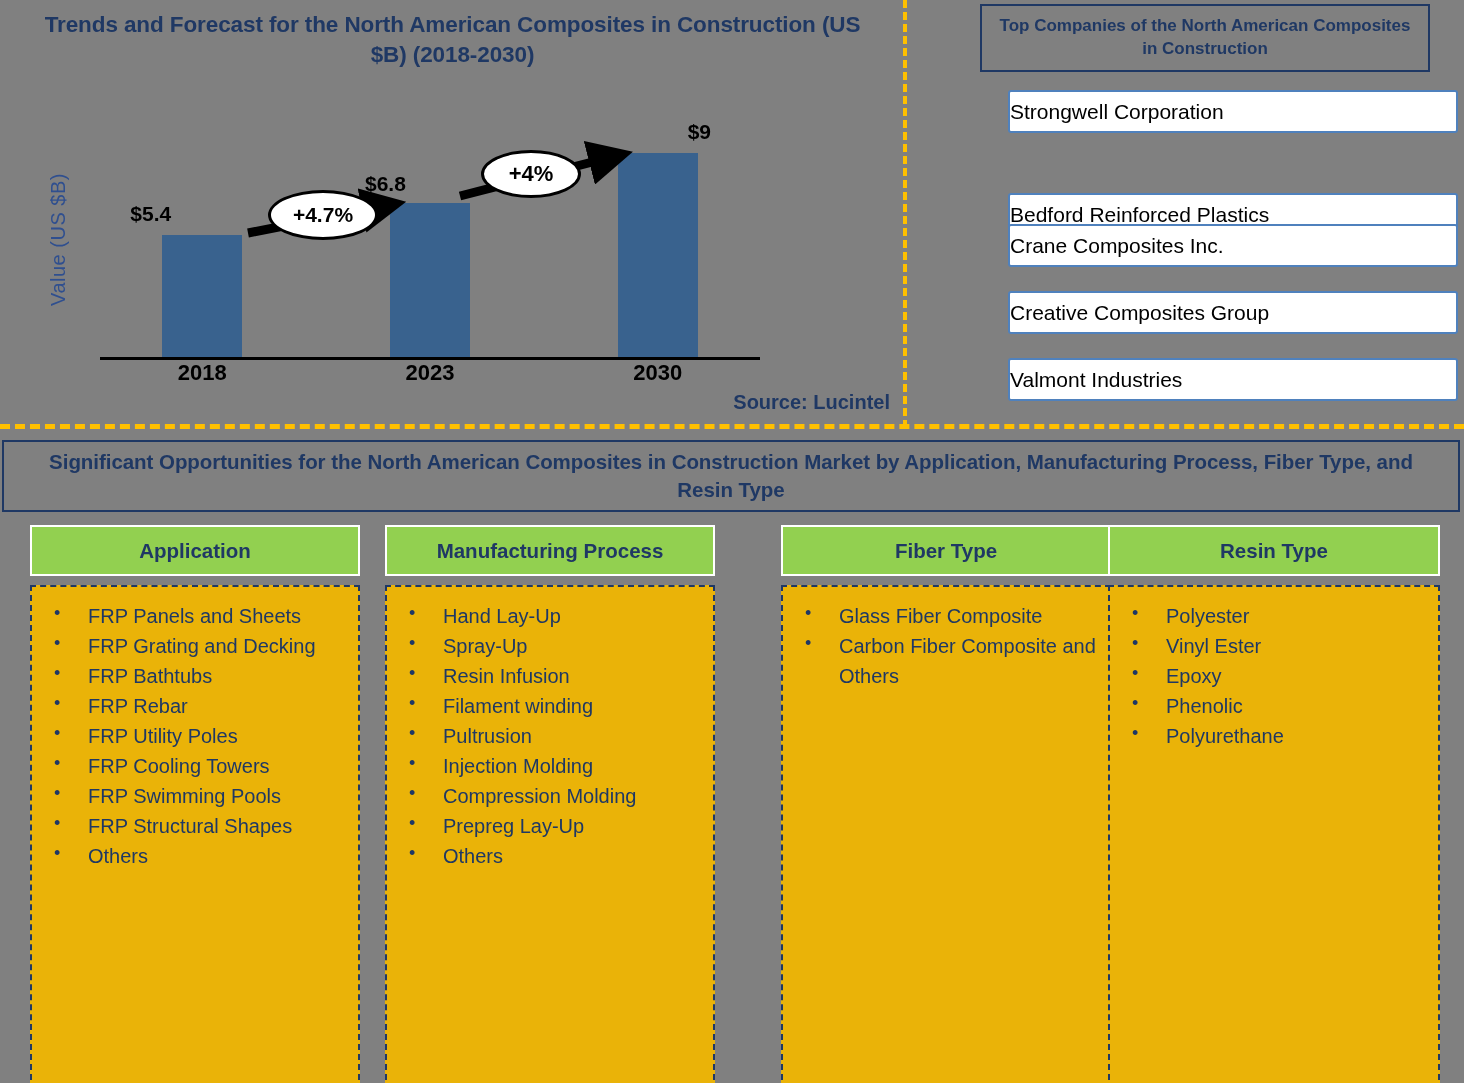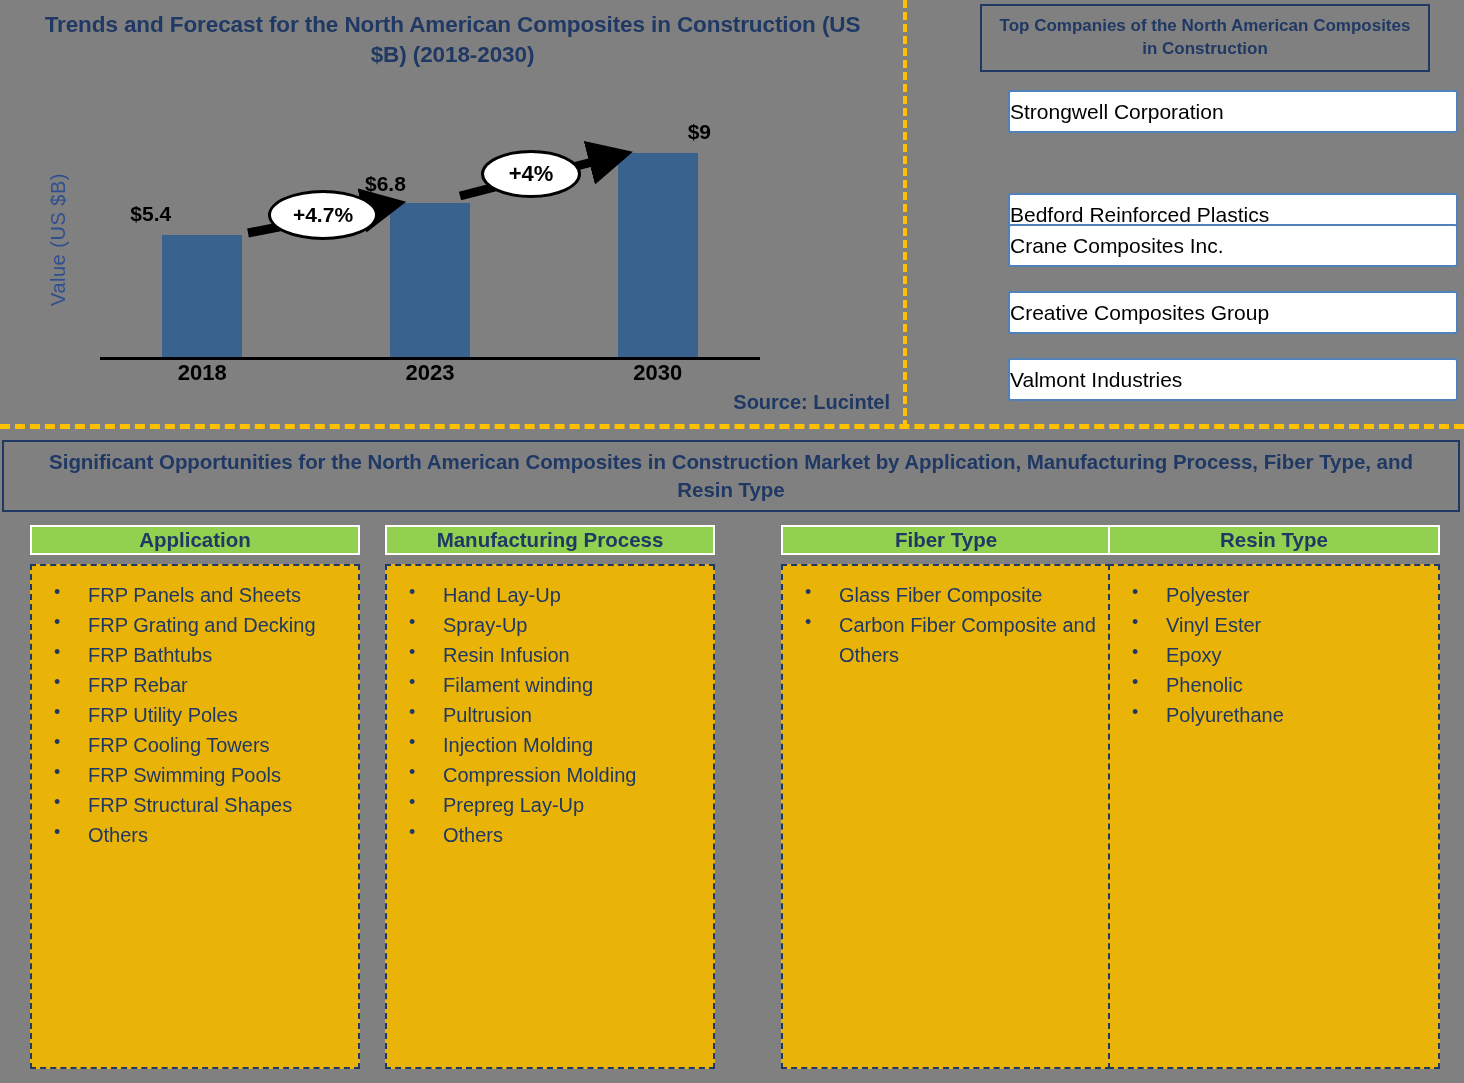--- a/index.html
+++ b/index.html
@@ -178,21 +178,21 @@
     color: #1F3864;
     text-align: center;
     line-height: 1.35;
     letter-spacing: -0.05px;
   }
 
   
   .column { position: absolute; top: 525px; }
 
   .col-header {
-    height: 30px;
+    height: 51px;
     background: #92D050;
     border: 2.5px solid #FFFFFF;
     display: flex;
     align-items: center;
     justify-content: center;
     font-size: 20.5px;
     font-weight: bold;
     color: #1F3864;
   }
 

